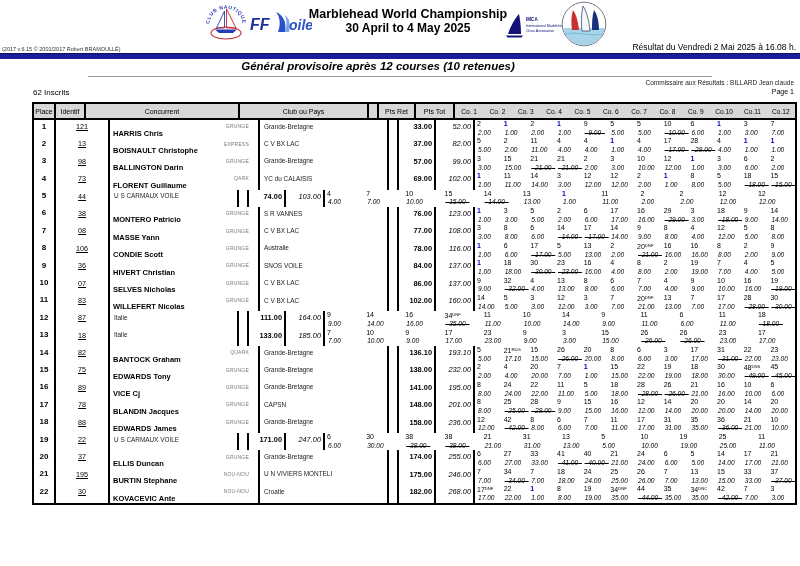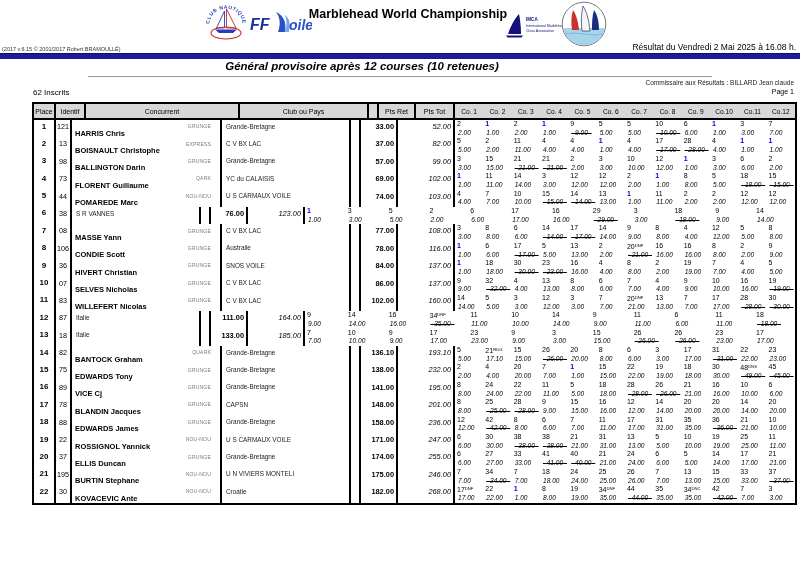--- a/index.html
+++ b/index.html
@@ -13,21 +13,21 @@
   
   .title-block { left:288px; top:7px; width:240px; text-align:center; font-weight:bold; }
   .title-block .l1 { font-size:12.5px; line-height:14px; }
   .title-block .l2 { font-size:12px;  line-height:14px; }
 
   .version-text { left:2px; top:46px; font-size:5.5px; color:#333; }
   .result-date  { right:4px; top:42px; font-size:8.5px; }
 
   .navy-bar { left:0; top:53px; width:800px; height:5px; background:var(--navy); border-top:1px solid #101060; }
 
-  .gen-title { left:0; top:60px; width:724px; text-align:center; font-size:11.5px; font-weight:bold; font-style:italic; }
+  .gen-title { left:16px; top:60px; width:724px; text-align:center; font-size:11.5px; font-weight:bold; font-style:italic; }
   .gen-underline { left:88px; top:76px; width:624px; height:0; border-top:1px solid #9a9a9a; }
 
   .commissaire { right:6px; top:79px; font-size:6.5px; color:#222; }
   .page-num    { right:6px; top:87.5px; font-size:7px; }
   .inscrits    { left:33px; top:88px; font-size:8px; }
 
   
   .rtable { left:32px; top:102px; width:765px; border:2px solid #000; background:#fff; box-sizing:border-box; }
   .thead { display:flex; height:14px; border-bottom:2px solid #000; }
   .th {
@@ -37,28 +37,28 @@
   .w-place{width:22px}.w-id{width:30px}.w-conc{width:154px}.w-club{width:129px}
   .w-gap{width:10px}.w-ret{width:37px}.w-tot{width:39px}
   .w-races{flex:1 1 0; border-right:none;}
   .th.w-races { background:#d8d8d8; justify-content:stretch; }
   #race-headers { display:flex; width:100%; }
   .race-h { flex:1 1 0; text-align:center; font-size:6.6px; line-height:13px; }
 
   .trow { display:flex; height:17.4px; }
   .c { border-right:2px solid #000; box-sizing:border-box; overflow:visible; }
   .place { width:22px; font-size:8px; font-weight:bold; text-align:center; padding-top:1.5px; }
-  .identif { width:16px; font-size:7.2px; text-align:center; padding-top:2px; }
+  .identif { width:54px; font-size:7.2px; text-align:center; padding-top:2px;text-decoration:underline; }
   .concurrent { width:150px; position:relative; padding:1.5px 3px 0 3px; white-space:nowrap; }
   .name { font-weight:bold; font-size:7.5px; }
   .boat { position:absolute; right:9px; top:3.2px; font-size:5px; color:#7a7a7a; letter-spacing:.2px; }
   .club { width:129px; font-size:6.4px; color:#222; padding:2.6px 0 0 4px; white-space:nowrap; }
   .gap { width:10px; }
   .ret { width:37px; font-weight:bold; font-size:7.4px; text-align:right; padding:2px 2px 0 0; }
-  .tot { width:57px; font-style:italic; font-size:7.4px; text-align:right; padding:2px 2px 0 0; }
+  .tot { width:39px; font-style:italic; font-size:7.4px; text-align:right; padding:2px 2px 0 0; }
   .races { flex:1 1 0; display:flex; border-right:none; }
   .race-cell { flex:1 1 0; min-width:0; }
   .race-pl { font-size:7px; line-height:8.8px; height:8.8px; padding-left:2px; white-space:nowrap; }
   .race-pl.first { color:var(--blue); font-weight:bold; }
   .ann { font-size:4.2px; vertical-align:2px; }
   .race-pts { font-size:6.6px; font-style:italic; line-height:8px; padding-left:3px; white-space:nowrap; }
   .race-pts.discard { text-decoration:line-through; }
   .race-pts.discard::before { content:"–"; }
   .race-pts.discard::after  { content:"–"; }
 
@@ -87,20 +87,21 @@
 
 <svg id="logo-ffv" class="logo" width="62" height="24" viewBox="0 0 62 24">
   <text x="0" y="19" font-size="16" font-weight="bold" font-style="italic" fill="#1b2f9e">FF</text>
   <path d="M26,1 C30,6 31,13 28,21 L35,21 C37,11 33,4 26,1 Z" fill="#2a52c8"></path>
   <path d="M35,4 C37,9 37,15 35,21 L39,21 C41,12 39,7 35,4 Z" fill="#7aa7e8"></path>
   <text x="39" y="19" font-size="14" font-weight="bold" font-style="italic" fill="#2a52c8">oile</text>
 </svg>
 
 <div class="abs title-block">
   <div class="l1">Marblehead World Championship</div>
+  <div class="l2">30 April to 4 May 2025</div>
 </div>
 
 <svg id="logo-imca" class="logo" width="62" height="26" viewBox="0 0 62 26">
   <path d="M14,1 C8,8 5,15 3,21 L16,21 C16,13 15,6 14,1 Z" fill="#12127a"></path>
   <path d="M1,22.5 L18,22.5 L16.5,24.5 L2.5,24.5 Z" fill="#12127a"></path>
   <text x="21" y="8" font-size="4.6" font-weight="bold" fill="#12127a">IMCA</text>
   <text x="21" y="14" font-size="3.6" fill="#12127a">International Marblehead</text>
   <text x="21" y="19" font-size="3.6" fill="#12127a">Class Association</text>
 </svg>
 
@@ -403,24 +404,20 @@
           </div>
           <div class="race-cell">
             <div class="race-pl">15</div>
             <div class="race-pts discard">15.00</div>
           </div>
         </div>
   </div>
       <div class="trow">
     <div class="c place">5</div>
     <div class="c identif">44</div>
-    <div class="c concurrent">
-      <span class="name">POMAREDE Marc</span>
-      <span class="boat">NOU-NOU</span>
-    </div>
     <div class="c club">U S CARMAUX VOILE</div>
     <div class="c gap"></div>
     <div class="c ret">74.00</div>
     <div class="c tot">103.00</div>
     <div class="c races">
           <div class="race-cell">
             <div class="race-pl">4</div>
             <div class="race-pts">4.00</div>
           </div>
           <div class="race-cell">
@@ -465,20 +462,24 @@
           </div>
           <div class="race-cell">
             <div class="race-pl">12</div>
             <div class="race-pts">12.00</div>
           </div>
         </div>
   </div>
       <div class="trow">
     <div class="c place">6</div>
     <div class="c identif">38</div>
+    <div class="c concurrent">
+      <span class="name">MONTERO Patricio</span>
+      <span class="boat">GRUNGE</span>
+    </div>
     <div class="c club">S R VANNES</div>
     <div class="c gap"></div>
     <div class="c ret">76.00</div>
     <div class="c tot">123.00</div>
     <div class="c races">
           <div class="race-cell">
             <div class="race-pl first">1</div>
             <div class="race-pts">1.00</div>
           </div>
           <div class="race-cell">
@@ -1259,24 +1260,20 @@
           </div>
           <div class="race-cell">
             <div class="race-pl">10</div>
             <div class="race-pts">10.00</div>
           </div>
         </div>
   </div>
       <div class="trow">
     <div class="c place">19</div>
     <div class="c identif">22</div>
-    <div class="c concurrent">
-      <span class="name">ROSSIGNOL Yannick</span>
-      <span class="boat">NOU-NOU</span>
-    </div>
     <div class="c club">U S CARMAUX VOILE</div>
     <div class="c gap"></div>
     <div class="c ret">171.00</div>
     <div class="c tot">247.00</div>
     <div class="c races">
           <div class="race-cell">
             <div class="race-pl">6</div>
             <div class="race-pts">6.00</div>
           </div>
           <div class="race-cell">

